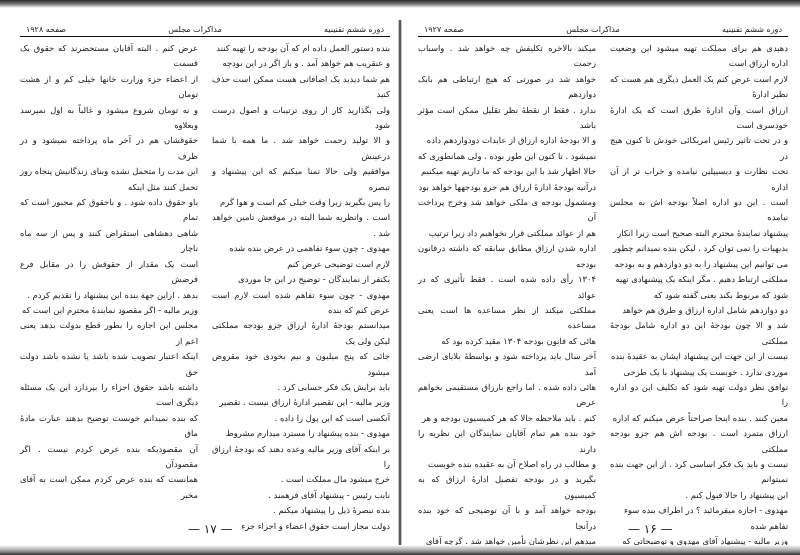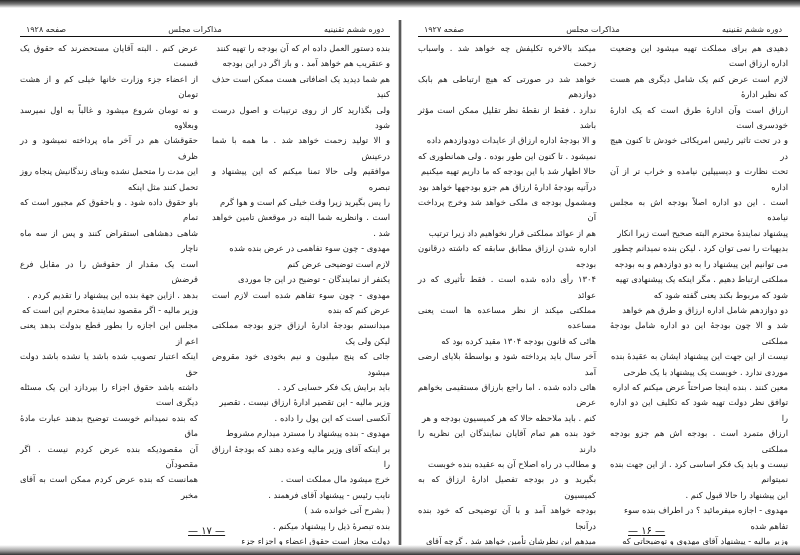--- a/index.html
+++ b/index.html
@@ -7,21 +7,21 @@
   .scan-top { position:absolute; left:0; top:0; width:800px; height:8px; background:linear-gradient(#2b2b2b,#777 50%,#fff); }
   .scan-bottom { position:absolute; left:0; bottom:0; width:800px; height:10px; background:linear-gradient(#fff,#999 60%,#333); }
   .spine { position:absolute; left:398px; top:20px; width:4px; height:530px; background:linear-gradient(90deg,#fff,#222,#fff); }
   .page { position:absolute; top:22px; width:370px; height:520px; }
   .page.left { left:20px; }
   .page.right { left:418px; }
   .header { display:flex; justify-content:space-between; align-items:flex-end; direction:rtl; font-size:8px; height:12px; border-bottom:1.5px solid #111; padding:0 6px 2px 6px; }
   .cols { display:flex; flex-direction:row-reverse; justify-content:space-between; margin-top:4px; }
   .col { width:178px; direction:rtl; text-align:justify; font-size:8.4px; line-height:15.4px; font-family:"DejaVu Serif", serif; }
   .col p { margin:0; }
-  .pagenum { position:absolute; bottom:6px; font-size:10px; direction:rtl;text-decoration:underline; }
+  .pagenum { position:absolute; bottom:6px; font-size:12px; direction:rtl; }
   .page.left .pagenum { left:168px; }
   .page.right .pagenum { left:170px;margin-left:40px; }
 </style>
 </head>
 <body>
 
 <div class="scan-top"></div>
 <div class="spine"></div>
 
 <div class="page left">
@@ -46,21 +46,20 @@
         <p>مهدوی - چون سوء تفاهم شده است لازم است عرض کنم که بنده</p>
         <p>میدانستم بودجهٔ ادارهٔ ارزاق جزو بودجه مملکتی لیکن ولی یک</p>
         <p>جائی که پنج میلیون و نیم بخودی خود مقروض میشود</p>
         <p>باید برایش یک فکر حسابی کرد .</p>
         <p>وزیر مالیه - این تقصیر ادارهٔ ارزاق نیست . تقصیر</p>
         <p>آنکسی است که این پول را داده .</p>
         <p>مهدوی - بنده پیشنهاد را مسترد میدارم مشروط</p>
         <p>بر اینکه آقای وزیر مالیه وعده دهند که بودجهٔ ارزاق را</p>
         <p>خرج میشود مال مملکت است .</p>
         <p>نایب رئیس - پیشنهاد آقای فرهمند .</p>
-        <p>( بشرح آتی خوانده شد )</p>
         <p>بنده تبصرهٔ ذیل را پیشنهاد میکنم .</p>
         <p>دولت مجاز است حقوق اعضاء و اجزاء جزء</p>
       </div>
     <div class="col" id="lp-lc">
         <p>عرض کنم . البته آقایان مستحضرند که حقوق یک قسمت</p>
         <p>از اعضاء جزء وزارت خانها خیلی کم و از هشت تومان</p>
         <p>و نه تومان شروع میشود و غالباً به اول نمیرسد وبعلاوه</p>
         <p>حقوقشان هم در آخر ماه پرداخته نمیشود و در ظرف</p>
         <p>این مدت را متحمل نشده وبنای زندگانیش پنجاه روز تحمل کنند مثل اینکه</p>
         <p>باو حقوق داده شود . و باحقوق کم مجبور است که تمام</p>
@@ -81,36 +80,36 @@
 
 <div class="page right">
   <div class="header">
     <span>دوره ششم تقنینیه</span>
     <span>مذاکرات مجلس</span>
     <span>صفحه ۱۹۲۷</span>
   </div>
   <div class="cols">
     <div class="col" id="rp-rc">
         <p>دهیدی هم برای مملکت تهیه میشود این وضعیت اداره ارزاق است</p>
-        <p>لازم است عرض کنم یک شامل دیگری هم هست که نظیر ادارهٔ</p>
+        <p>لازم است عرض کنم یک العمل دیگری هم هست که نظیر ادارهٔ</p>
         <p>ارزاق است وآن ادارهٔ طرق است که یک ادارهٔ خودسری است</p>
         <p>و در تحت تاثیر رئیس امریکائی خودش تا کنون هیچ در</p>
         <p>تحت نظارت و دیسیپلین نیامده و خراب تر از آن اداره</p>
         <p>است . این دو اداره اصلاً بودجه اش به مجلس نیامده</p>
         <p>پیشنهاد نمایندهٔ محترم البته صحیح است زیرا انکار</p>
         <p>بدیهیات را نمی توان کرد . لیکن بنده نمیدانم چطور</p>
         <p>می توانیم این پیشنهاد را به دو دوازدهم و به بودجه</p>
         <p>مملکتی ارتباط دهیم . مگر اینکه یک پیشنهادی تهیه</p>
         <p>شود که مربوط بکند یعنی گفته شود که</p>
         <p>دو دوازدهم شامل اداره ارزاق و طرق هم خواهد</p>
         <p>شد و الا چون بودجهٔ این دو اداره شامل بودجهٔ مملکتی</p>
         <p>نیست از این جهت این پیشنهاد ایشان به عقیدهٔ بنده</p>
         <p>موردی ندارد . خوبست یک پیشنهاد با یک طرحی</p>
+        <p>توافق نظر دولت تهیه شود که تکلیف این دو اداره را</p>
         <p>معین کنند . بنده اینجا صراحتاً عرض میکنم که اداره</p>
-        <p>توافق نظر دولت تهیه شود که تکلیف این دو اداره را</p>
         <p>ارزاق متمرد است . بودجه اش هم جزو بودجه مملکتی</p>
         <p>نیست و باید یک فکر اساسی کرد . از این جهت بنده نمیتوانم</p>
         <p>این پیشنهاد را حالا قبول کنم .</p>
         <p>مهدوی - اجازه میفرمائید ؟ در اطراف بنده سوء</p>
         <p>تفاهم شده</p>
         <p>وزیر مالیه - پیشنهاد آقای مهدوی و توضیحاتی که</p>
         <p>مخبر محترم کمیسیون بودجه بیان کردند هردو مفیدند بنده</p>
       </div>
     <div class="col" id="rp-lc">
         <p>میکند بالاخره تکلیفش چه خواهد شد . واسباب زحمت</p>

